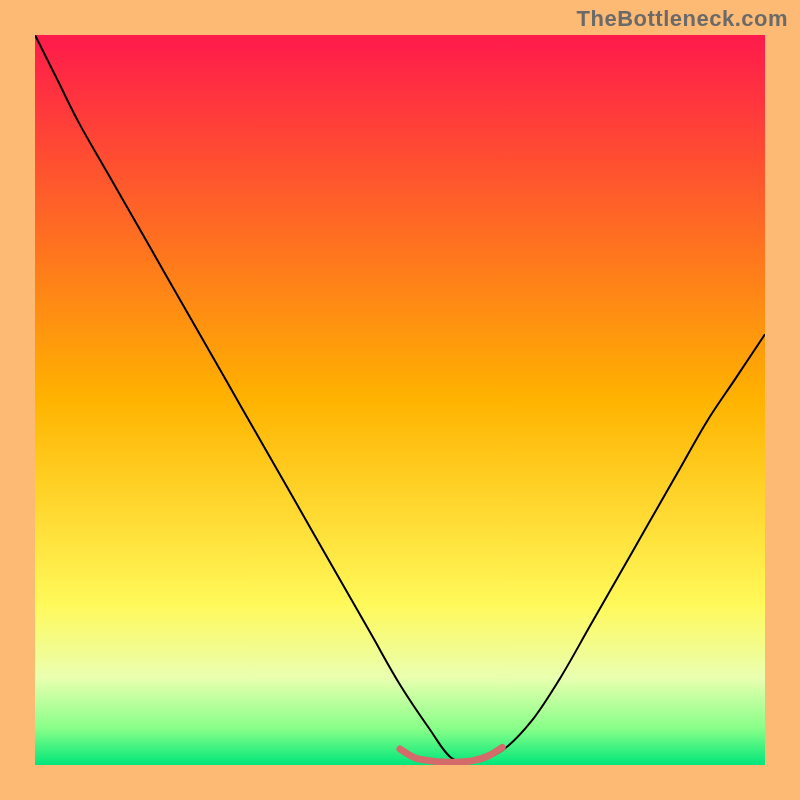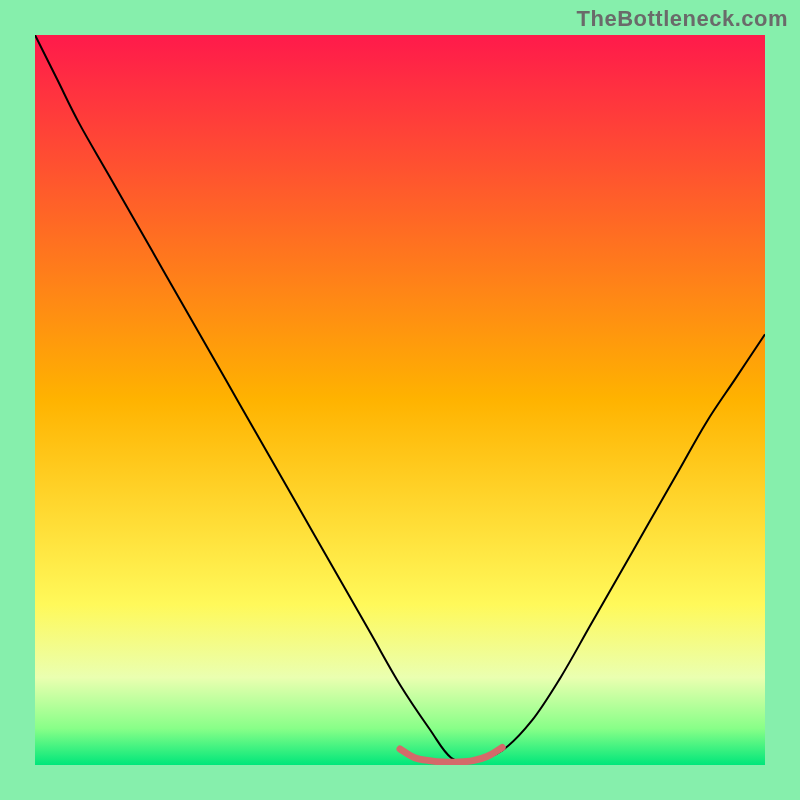--- a/index.html
+++ b/index.html
@@ -8,21 +8,21 @@
     width: 800px;
     height: 800px;
     overflow: hidden;
     background: #000;
     font-family: Arial, Helvetica, sans-serif;
   }
   .frame {
     position: relative;
     width: 800px;
     height: 800px;
-    background: #86efac;
+    background: #fdba74;
   }
   .plot {
     position: absolute;
     left: 35px;
     top: 35px;
     width: 730px;
     height: 730px;
     overflow: hidden;
   }
   .watermark {

